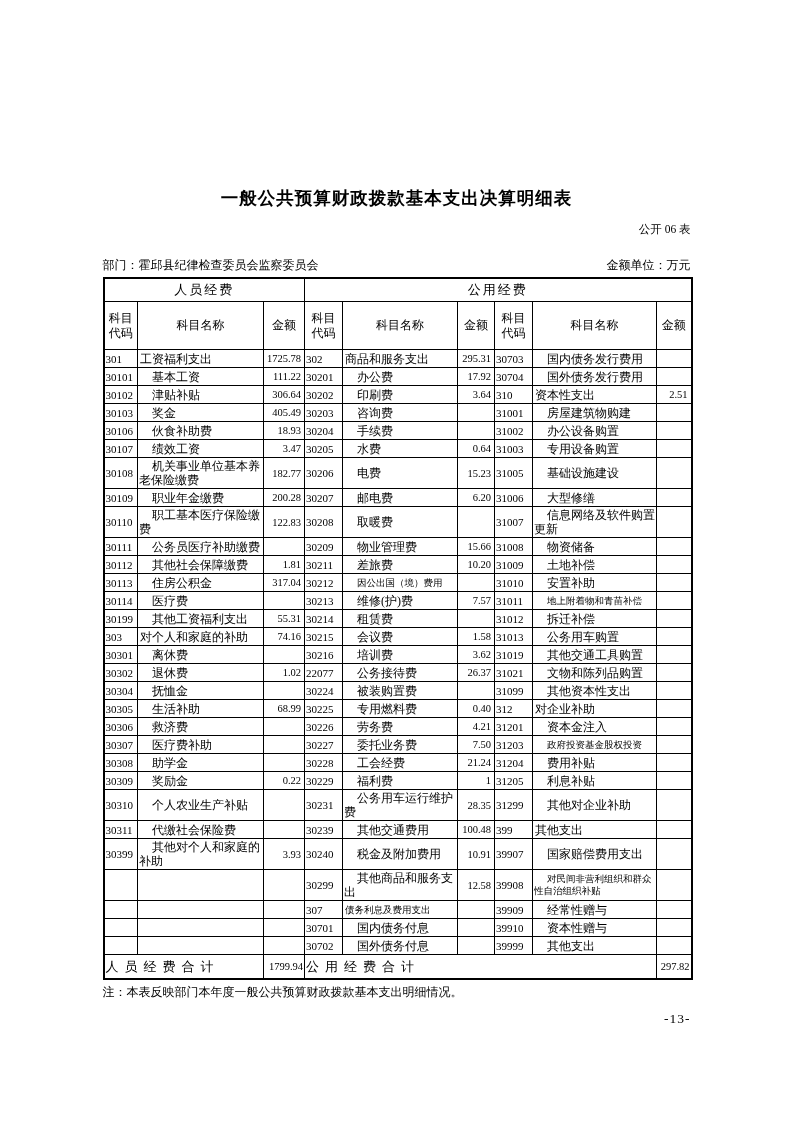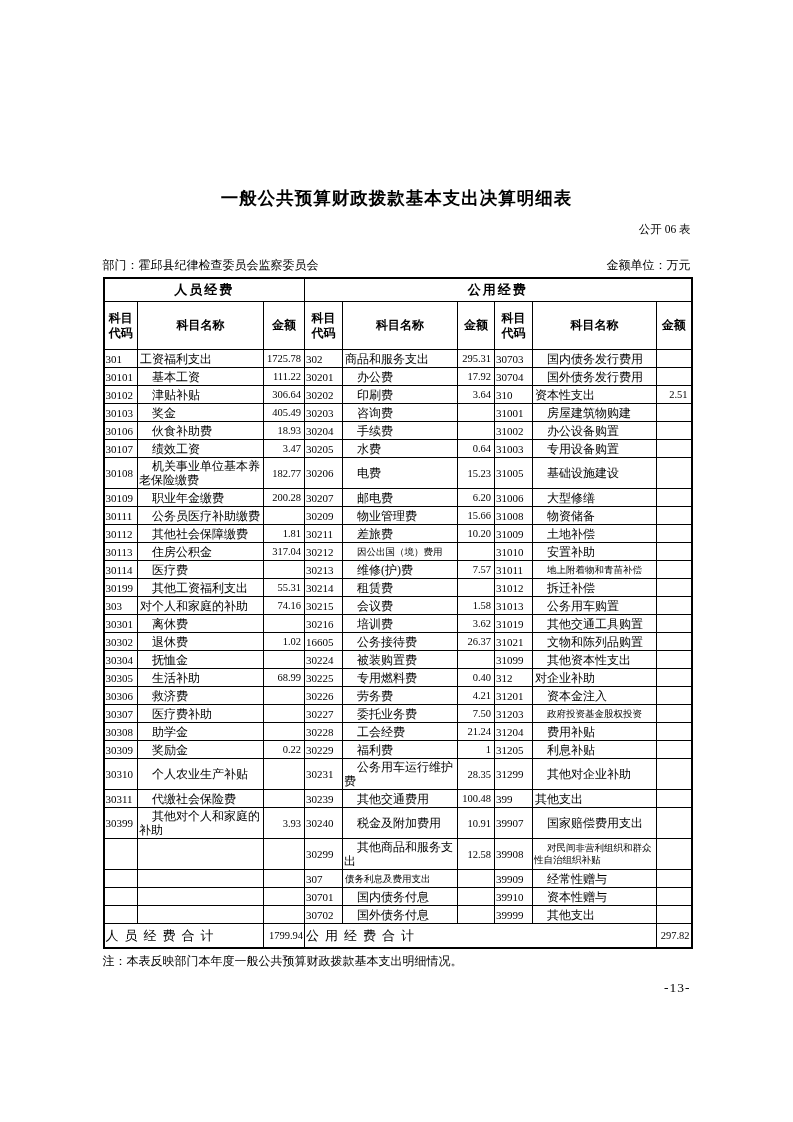--- a/index.html
+++ b/index.html
@@ -38,21 +38,21 @@
     table-layout:fixed;
     border-collapse:collapse;
     border:2px solid #000;
   }
   table.budget th, table.budget td{
     border:1px solid #000;
     vertical-align:middle;
     overflow:hidden;
     word-break:break-all;
   }
-  thead th{font-weight:bold;text-align:center;}
+  thead th{font-weight:normal;text-align:center;}
   tr.sec-hdr th{height:20px;font-size:13px;letter-spacing:2px;}
   tr.col-hdr th{height:45px;font-size:12px;white-space:pre-line;line-height:15px;}
   td.code{font-size:11px;padding:0 0 0 1px;text-align:left;height:17px;}
   td.name{font-size:12px;line-height:14px;padding:1px;text-indent:13px;text-align:left;}
   td.name.parent{text-indent:1px;}
   td.name.small{font-size:9.5px;line-height:12px;}
   td.amt{font-size:10.5px;text-align:right;padding:0 3px 0 0;}
   tfoot td{height:21px;}
   tfoot td.tlabel{text-align:left;font-size:13px;letter-spacing:6px;}
   tfoot td.tamt{font-size:10.5px;text-align:right;padding:0 1px;}
@@ -194,20 +194,31 @@
             <td class="name">职业年金缴费</td>
             <td class="amt">200.28</td>
             <td class="code">30207</td>
             <td class="name">邮电费</td>
             <td class="amt">6.20</td>
             <td class="code">31006</td>
             <td class="name">大型修缮</td>
             <td class="amt"></td>
           </tr>
           <tr>
+            <td class="code">30110</td>
+            <td class="name">职工基本医疗保险缴费</td>
+            <td class="amt">122.83</td>
+            <td class="code">30208</td>
+            <td class="name">取暖费</td>
+            <td class="amt"></td>
+            <td class="code">31007</td>
+            <td class="name">信息网络及软件购置更新</td>
+            <td class="amt"></td>
+          </tr>
+          <tr>
             <td class="code">30111</td>
             <td class="name">公务员医疗补助缴费</td>
             <td class="amt"></td>
             <td class="code">30209</td>
             <td class="name">物业管理费</td>
             <td class="amt">15.66</td>
             <td class="code">31008</td>
             <td class="name">物资储备</td>
             <td class="amt"></td>
           </tr>
@@ -274,21 +285,21 @@
             <td class="name">培训费</td>
             <td class="amt">3.62</td>
             <td class="code">31019</td>
             <td class="name">其他交通工具购置</td>
             <td class="amt"></td>
           </tr>
           <tr>
             <td class="code">30302</td>
             <td class="name">退休费</td>
             <td class="amt">1.02</td>
-            <td class="code">16605</td>
+            <td class="code">22077</td>
             <td class="name">公务接待费</td>
             <td class="amt">26.37</td>
             <td class="code">31021</td>
             <td class="name">文物和陈列品购置</td>
             <td class="amt"></td>
           </tr>
           <tr>
             <td class="code">30304</td>
             <td class="name">抚恤金</td>
             <td class="amt"></td>

